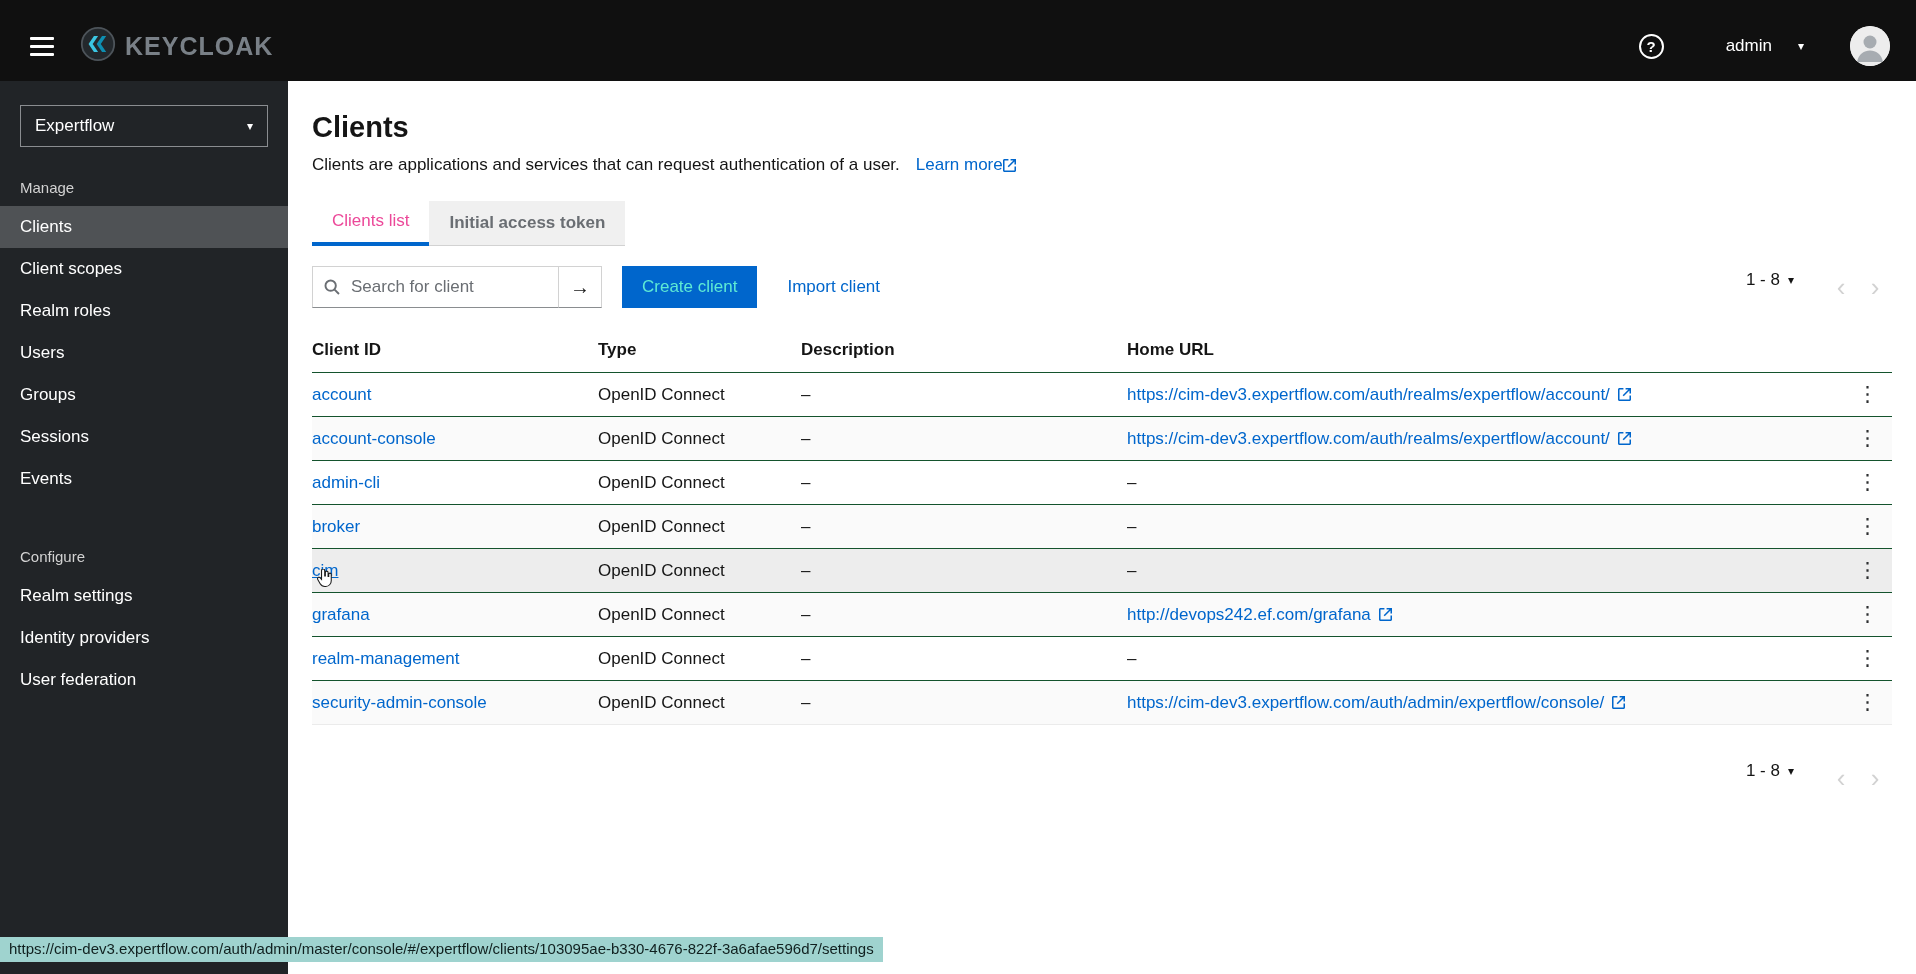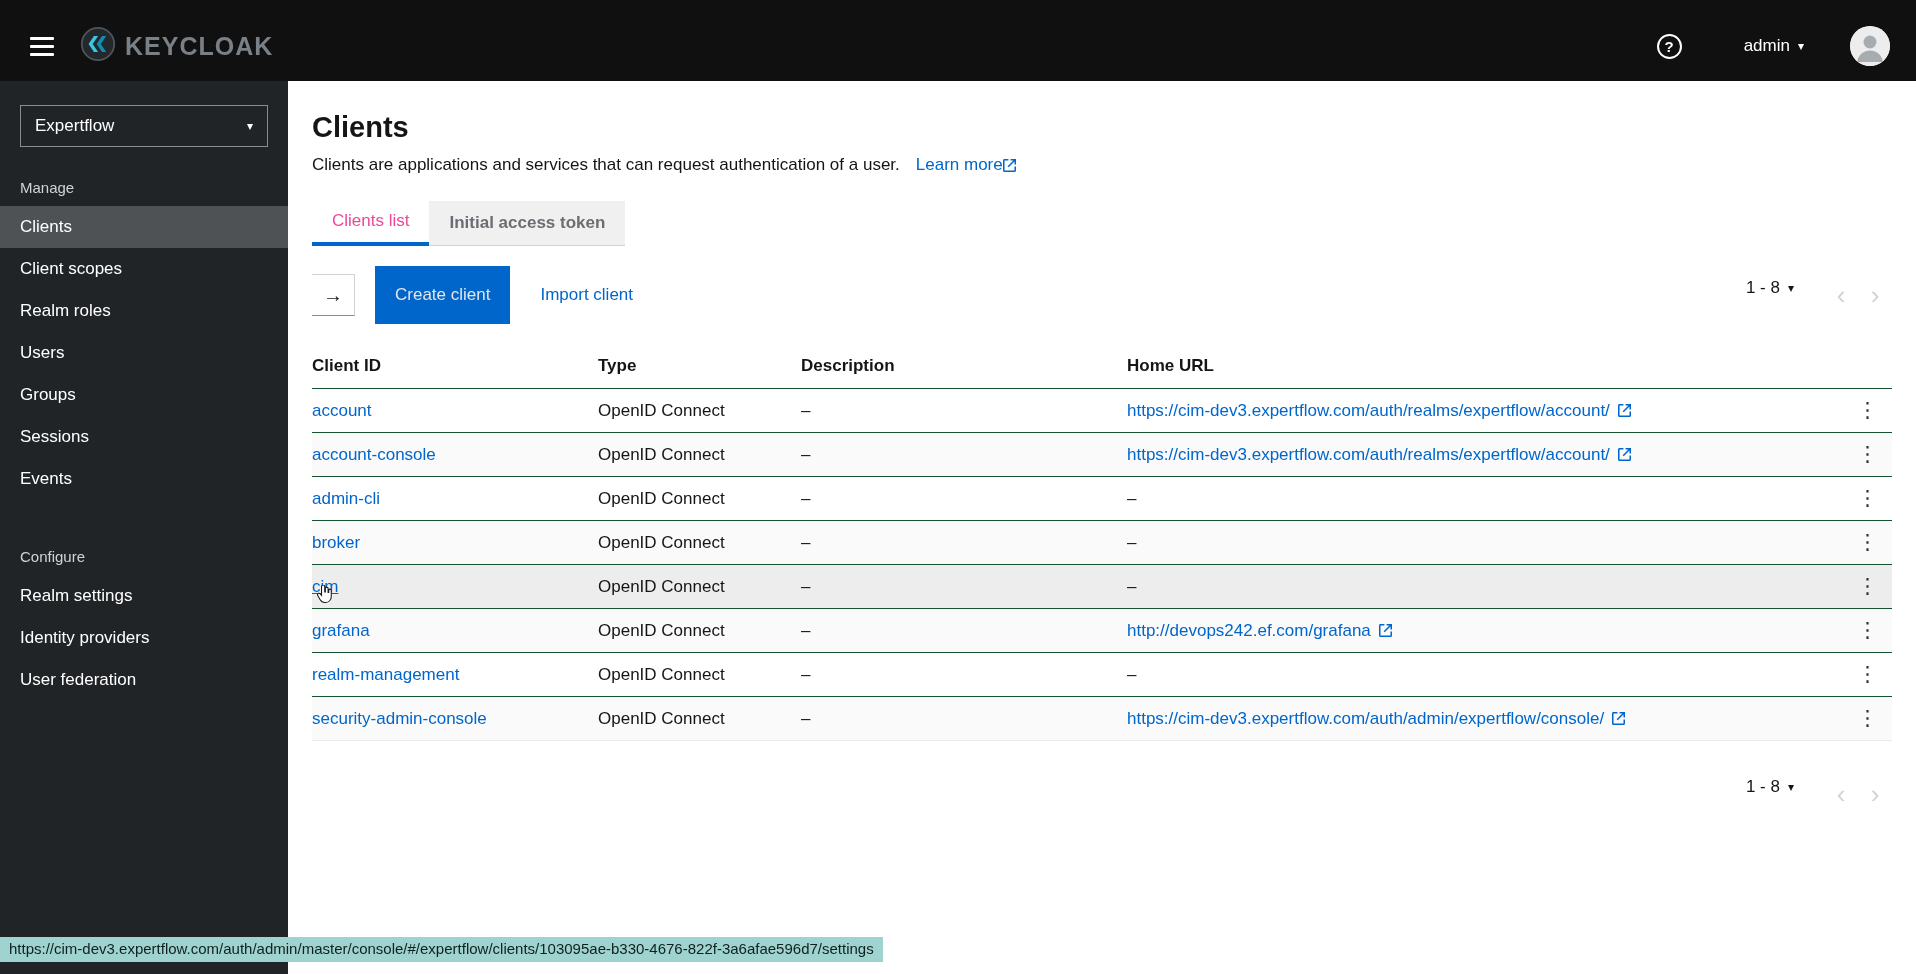--- a/index.html
+++ b/index.html
@@ -18,21 +18,21 @@
   }
   .hamburger { width: 40px; height: 34px; background: transparent; border: none; cursor: pointer;
     display: flex; flex-direction: column; justify-content: center; gap: 5px; padding: 0 8px; }
   .hamburger span { display: block; width: 24px; height: 3px; background: #fff; border-radius: 1px; }
   .brand { display: flex; align-items: center; gap: 9px; margin-left: 18px; cursor: pointer; }
   .brand-text { color: #798087; font-size: 25px; font-weight: 700; letter-spacing: 1px; }
   .topbar-spacer { flex: 1; }
   .help-btn { width: 25px; height: 25px; border-radius: 50%; border: 2px solid #fff; background: transparent;
     color: #fff; font-size: 15px; font-weight: 700; display: flex; align-items: center; justify-content: center;
     cursor: pointer; padding: 0; }
-  .user-menu { display: flex; align-items: center; gap: 8px; color: #fff; font-size: 17px;
+  .user-menu { display: flex; align-items: center; gap: 26px; color: #fff; font-size: 17px;
     margin-left: 62px; cursor: pointer; }
   .user-caret { font-size: 12px; color: #fff; }
   .avatar { width: 40px; height: 40px; border-radius: 50%; margin-left: 46px; overflow: hidden; cursor: pointer;
     background: #ededed; flex: none; }
   .avatar svg { display: block; }
 
   
   .sidebar { position: absolute; left: 0; top: 81px; bottom: 0; width: 288px;
     background: var(--sidebar-bg, #212427); }
   .realm-select { margin: 24px 20px 10px; height: 42px; border: 1px solid #8a8d90;
@@ -60,22 +60,22 @@
   .toolbar { display: flex; align-items: center; margin-top: 20px; }
   .search-group { display: flex; }
   .search-box { display: flex; align-items: center; gap: 8px; width: 247px; height: 42px;
     border: 1px solid #d2d2d2; border-bottom-color: #8a8d90; background: #fff; padding: 0 10px; }
   .search-box svg { flex: none; }
   .search-input { border: none; outline: none; flex: 1; min-width: 0; font-size: 17px;
     font-family: "Liberation Sans", sans-serif; color: #151515; background: transparent; }
   .search-input::placeholder { color: #6a6e73; }
   .search-btn { width: 43px; height: 42px; border: 1px solid #d2d2d2; border-bottom-color: #8a8d90;
     border-left: none; background: #fff; font-size: 20px; color: #151515; cursor: pointer; }
-  .btn-primary { margin-left: 20px; height: 58px; padding: 0 20px; border: none; cursor: pointer;
-    background: var(--accent, #0066cc); color: #e5e5e5; font-size: 17px; font-family: "Liberation Sans", sans-serif; }
+  .btn-primary { margin-left: 20px; height: 42px; padding: 0 20px; border: none; cursor: pointer;
+    background: var(--accent, #0066cc); color: #5eead4; font-size: 17px; font-family: "Liberation Sans", sans-serif; }
   .link-btn { margin-left: 30px; color: var(--link, #0066cc); font-size: 17px; cursor: pointer; }
   .toolbar-spacer { flex: 1; }
 
   .pagination { display: flex; align-items: flex-start; }
   .pager-range { display: flex; align-items: center; gap: 8px; cursor: pointer; font-size: 17px; color: #151515; }
   .pager-caret { font-size: 12px; color: #151515; }
   .chev { width: 34px; height: 34px; background: transparent; border: none; color: #d2d2d2;
     font-size: 26px; line-height: 1; display: flex; align-items: center; justify-content: center; padding: 0; }
   .chev.first { margin-left: 30px; }
 
@@ -170,20 +170,27 @@
     </a>
   </div>
 
   <div class="tabs">
     <button class="tab active">Clients list</button>
     <button class="tab inactive">Initial access token</button>
   </div>
 
   <div class="toolbar">
     <div class="search-group">
+      <div class="search-box">
+        <svg width="18" height="18" viewBox="0 0 16 16" aria-hidden="true">
+          <circle cx="6.8" cy="6.8" r="4.6" fill="none" stroke="#6a6e73" stroke-width="1.7"></circle>
+          <line x1="10.3" y1="10.3" x2="14.2" y2="14.2" stroke="#6a6e73" stroke-width="1.7"></line>
+        </svg>
+        <input class="search-input" type="text" placeholder="Search for client" style="">
+      </div>
       <button class="search-btn">→</button>
     </div>
     <button class="btn-primary">Create client</button>
     <a class="link-btn" href="#">Import client</a>
     <div class="toolbar-spacer"></div>
     <div class="pagination">
       <span class="pager-range">
         <span>1 - 8</span>
         <span class="pager-caret">▾</span>
       </span>

